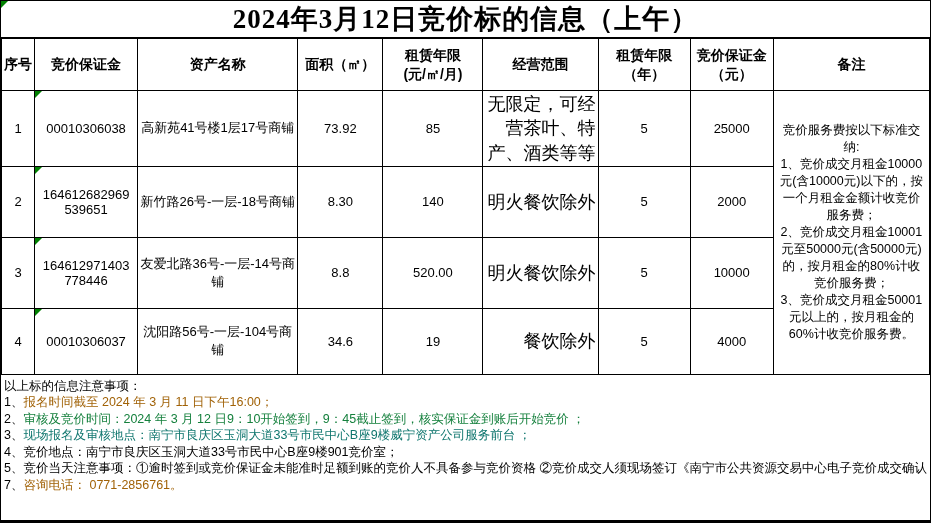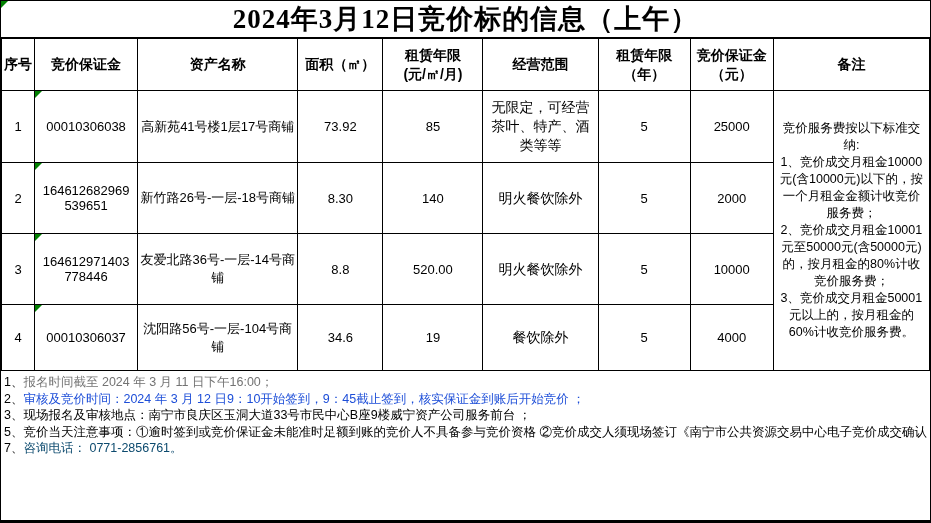--- a/index.html
+++ b/index.html
@@ -60,21 +60,21 @@
   .bid-table tr.r1    { height: 72px; }
   .bid-table tr.r2    { height: 71px; }
   .bid-table tr.r3    { height: 71px; }
   .bid-table tr.r4    { height: 66px; }
   td.code-cell {
     position: relative;
     word-break: break-all;
     padding: 1px 7px;
   }
   td.name-cell { font-size: 13px; text-align: center; }
-  td.scope-cell { font-size: 14px; line-height: 1.35; }
+  td.scope-cell { font-size: 18px; line-height: 1.35; text-align: right; }
   td.remark-cell {
     text-align: center;
     vertical-align: middle;
     white-space: pre-line;
     font-size: 12.5px;
     line-height: 17px;
     padding: 2px 3px;
   }
   .notes {
     padding: 3px 3px 0 3px;
@@ -179,20 +179,22 @@
         <td>34.6</td>
         <td>19</td>
         <td class="scope-cell">餐饮除外</td>
         <td>5</td>
         <td>4000</td>
       </tr>
     </tbody>
   </table>
 
   <div class="notes">
-    <div class="note-line"><span>1、</span><span style="color:#737373">报名时间截至 2024 年 3 月 11 日下午16:00；</span></div>
-    <div class="note-line"><span>2、</span><span style="color:#1d4ed8">审核及竞价时间：2024 年 3 月 12 日9：10开始签到，9：45截止签到，核实保证金到账后开始竞价 ；</span></div>
-    <div class="note-line"><span>3、</span><span style="color:#000000">现场报名及审核地点：南宁市良庆区玉洞大道33号市民中心B座9楼威宁资产公司服务前台 ；</span></div>
+    <div class="note-line note-heading">以上标的信息注意事项：</div>
+    <div class="note-line"><span>1、</span><span style="color:#a16207">报名时间截至 2024 年 3 月 11 日下午16:00；</span></div>
+    <div class="note-line"><span>2、</span><span style="color:#15803d">审核及竞价时间：2024 年 3 月 12 日9：10开始签到，9：45截止签到，核实保证金到账后开始竞价 ；</span></div>
+    <div class="note-line"><span>3、</span><span style="color:#0f766e">现场报名及审核地点：南宁市良庆区玉洞大道33号市民中心B座9楼威宁资产公司服务前台 ；</span></div>
+    <div class="note-line"><span>4、</span><span style="color:#000000">竞价地点：南宁市良庆区玉洞大道33号市民中心B座9楼901竞价室；</span></div>
     <div class="note-line"><span>5、</span><span style="color:#000000">竞价当天注意事项：①逾时签到或竞价保证金未能准时足额到账的竞价人不具备参与竞价资格 ②竞价成交人须现场签订《南宁市公共资源交易中心电子竞价成交确认单》</span></div>
-    <div class="note-line"><span>7、</span><span style="color:#0c4a6e">咨询电话： 0771-2856761。</span></div>
+    <div class="note-line"><span>7、</span><span style="color:#a16207">咨询电话： 0771-2856761。</span></div>
   </div>
 
 </div>
 
 </body></html>

